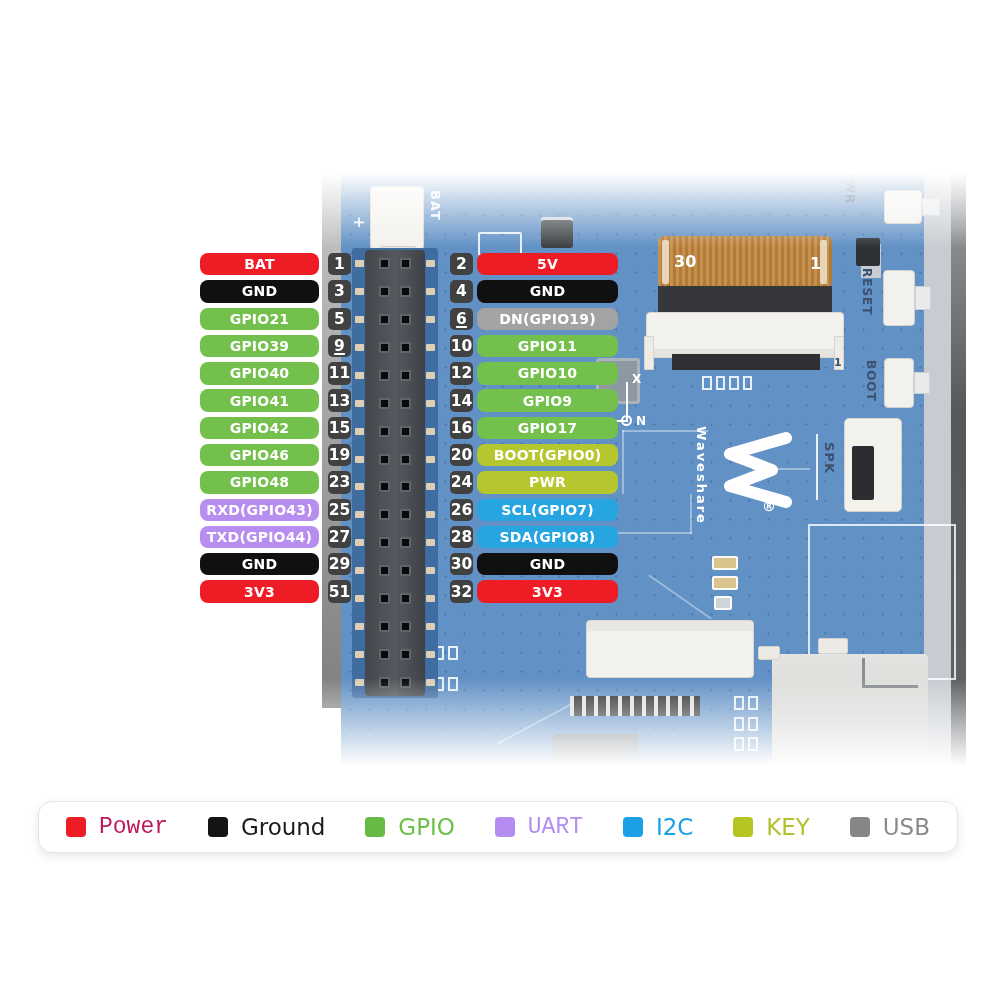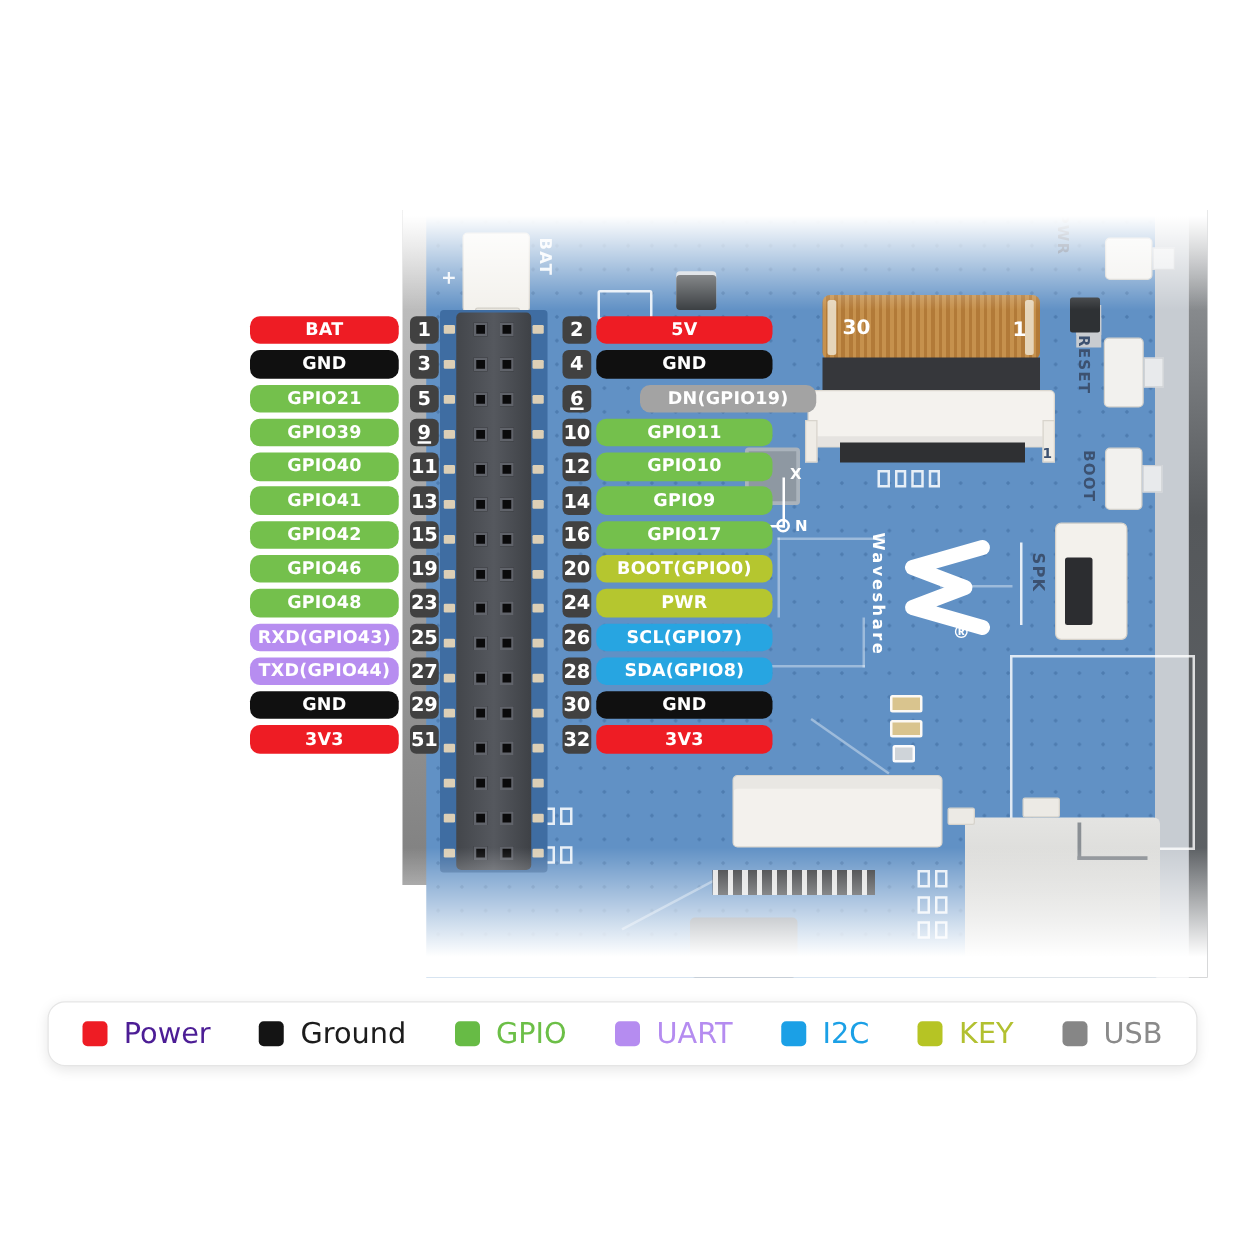--- a/index.html
+++ b/index.html
@@ -89,33 +89,33 @@
   .pnum{font-size:15.5px;border-radius:5px;background:#414141;width:23px;}
   .pnum.l{left:128px;}
   .pnum.r{left:250px;}
   .pnum[data-underline="true"]{text-decoration:underline;text-decoration-thickness:2px;text-underline-offset:2px;}
   .plabel[data-cat="power"]{background:#ee1c24;}
   .plabel[data-cat="ground"]{background:#101010;}
   .plabel[data-cat="gpio"]{background:#74c04c;}
   .plabel[data-cat="uart"]{background:#b78df0;}
   .plabel[data-cat="i2c"]{background:#27a5e1;}
   .plabel[data-cat="key"]{background:#b5c62f;}
-  .plabel[data-cat="usb"]{background:#a3a3a3;margin-left:35px;}
+  .plabel[data-cat="usb"]{background:#a3a3a3;}
 
   
   .legend{position:absolute;left:38px;top:801px;width:920px;height:52px;background:#fff;
           border:1px solid #e5e5e5;border-radius:14px;box-shadow:0 3px 10px rgba(0,0,0,.10);
           display:flex;align-items:center;justify-content:space-between;padding:0 27px;box-sizing:border-box;z-index:5;}
   .legend-item{display:flex;align-items:center;gap:13px;}
   .sq{width:20px;height:20px;border-radius:4px;display:block;}
   .ltext{font-size:23px;}
-  .sq[data-cat="power"]{background:#ee1c24;}   .ltext[data-cat="power"]{color:#4c1d95;}
+  .sq[data-cat="power"]{background:#ee1c24;}   .ltext[data-cat="power"]{color:#be185d;font-family:Liberation Mono, monospace;}
   .sq[data-cat="ground"]{background:#141414;}  .ltext[data-cat="ground"]{color:#1c1c1c;}
   .sq[data-cat="gpio"]{background:#67bb45;}    .ltext[data-cat="gpio"]{color:#6cbf47;}
-  .sq[data-cat="uart"]{background:#b58cf0;}    .ltext[data-cat="uart"]{color:#b58cf0;}
+  .sq[data-cat="uart"]{background:#b58cf0;}    .ltext[data-cat="uart"]{color:#b58cf0;font-family:Liberation Mono, monospace;}
   .sq[data-cat="i2c"]{background:#1ba0e6;}     .ltext[data-cat="i2c"]{color:#1ba0e6;}
   .sq[data-cat="key"]{background:#b6c424;}     .ltext[data-cat="key"]{color:#b2c030;}
   .sq[data-cat="usb"]{background:#868686;}     .ltext[data-cat="usb"]{color:#8a8a8a;}
 </style>
 </head>
 <body>
 
 <div class="stage">
 
   <div class="photo">

